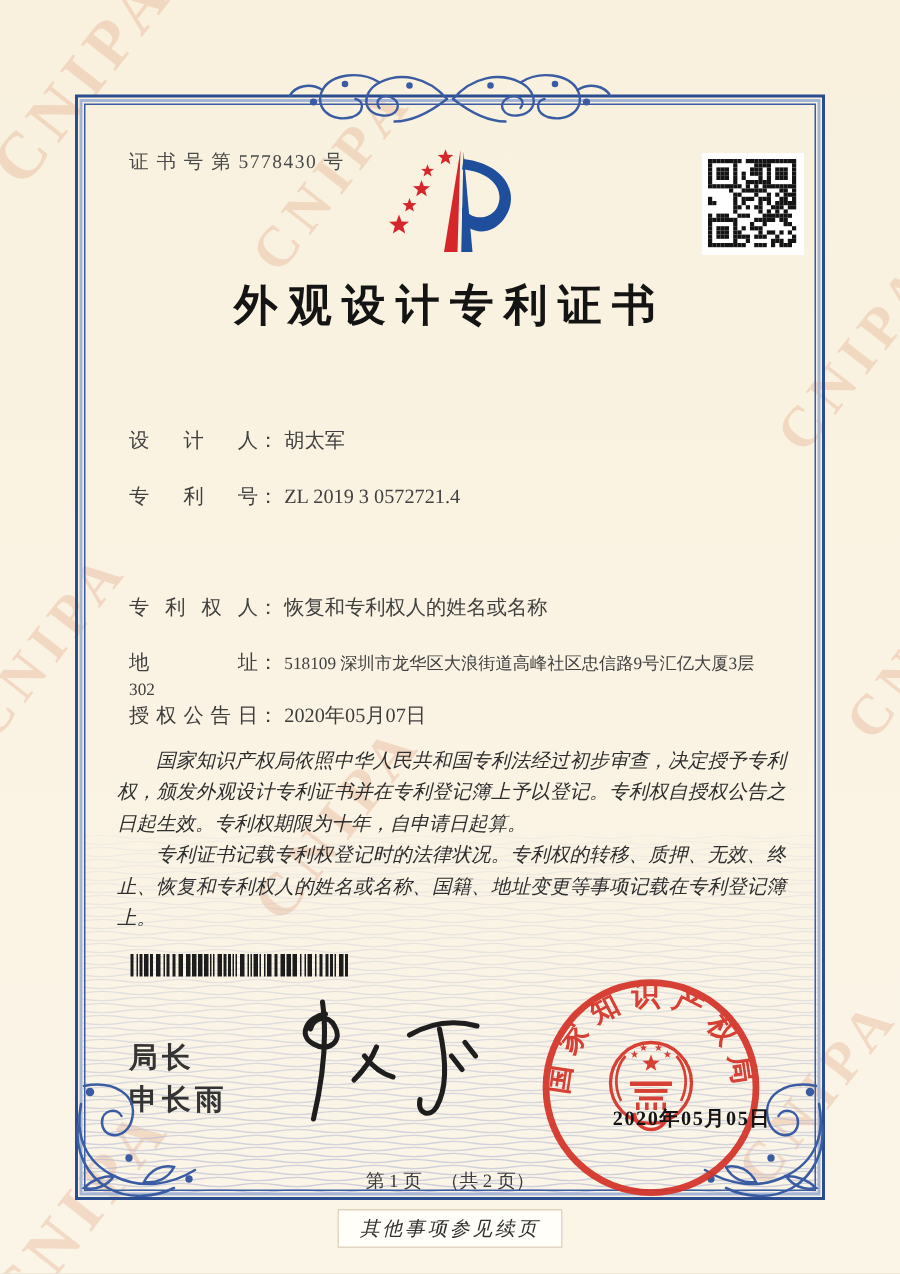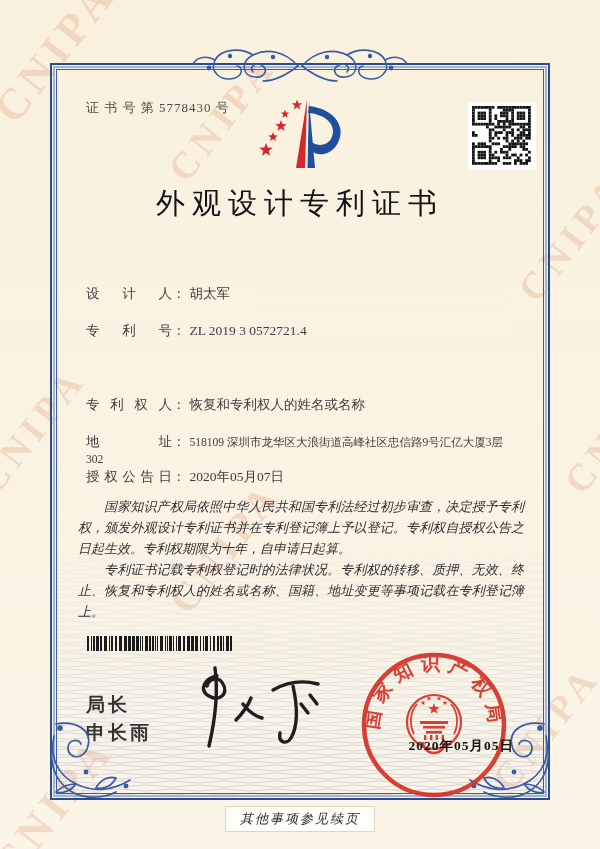--- a/index.html
+++ b/index.html
@@ -8,21 +8,21 @@
         font-family:"Liberation Serif","DejaVu Serif",serif;color:#3c3c3c;}
   .wm{position:absolute;font-family:"Liberation Serif",serif;font-weight:bold;
       color:rgba(230,174,142,.38);letter-spacing:6px;transform:rotate(-52deg);
       white-space:nowrap;user-select:none;z-index:1;}
   .frame{position:absolute;border:2px solid #2b4d8f;z-index:2;}
   .frame.f1{left:50px;top:63px;right:50px;bottom:49px;}
   .frame.f2{left:53px;top:66px;right:53px;bottom:52px;border-width:2px;border-color:#a4b4d4;}
   .frame.f3{left:56px;top:69px;right:56px;bottom:55px;border-width:1px;border-color:#3a5ca2;}
   .abs{position:absolute;z-index:4;}
   .certno{left:86px;top:99px;font-size:13px;letter-spacing:1px;color:#4a4a4a;}
-  .title{left:0;right:0;top:184px;text-align:center;font-size:29px;font-weight:normal;
+  .title{left:0;right:0;top:184px;text-align:center;font-size:29px;font-weight:bold;
          letter-spacing:7px;color:#141414;}
   .frow{left:86px;width:430px;font-size:13.5px;color:#404040;}
   .flabel{display:inline-block;width:86px;text-align:justify;text-align-last:justify;
           vertical-align:top;}
   .fvalue{margin-left:4px;}
   .addr .fvalue{font-size:11.5px;letter-spacing:0;}
   .grantrow{left:86px;width:430px;font-size:13.5px;}
   .grant2{position:absolute;left:214px;top:0;white-space:nowrap;}
   .bodytext{left:78px;top:496px;width:446px;font-size:13px;line-height:1.62;
             font-style:italic;color:#2e2e2e;text-align:justify;}
@@ -517,15 +517,16 @@
       <rect x="-4" y="13" width="2.4" height="5" stroke="none"></rect>
       <rect x="1.6" y="13" width="2.4" height="5" stroke="none"></rect>
       <rect x="7.6" y="13" width="2.4" height="5" stroke="none"></rect>
       <path d="M-11,20 A11,11 0 0 0 11,20" fill="none" stroke-width="2.4"></path>
       <path d="M-20,12 C-25,2 -24,-10 -17,-18" fill="none" stroke-width="1.8"></path>
       <path d="M20,12 C25,2 24,-10 17,-18" fill="none" stroke-width="1.8"></path>
     </g>
   </svg>
   <div class="abs sealdate">2020年05月05日</div>
 
+  <div class="abs pagenum">第 1 页　（共 2 页）</div>
   <div class="abs note">其他事项参见续页</div>
 
 </div>
 
 </body></html>

